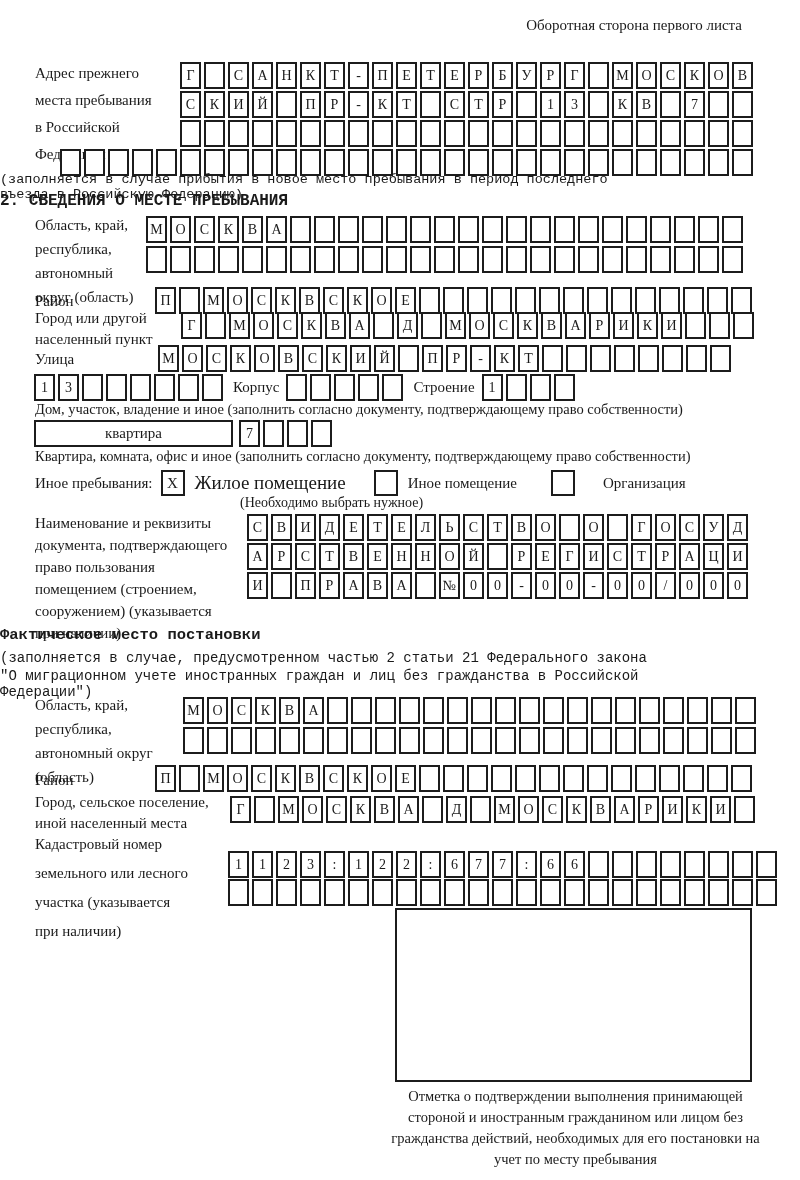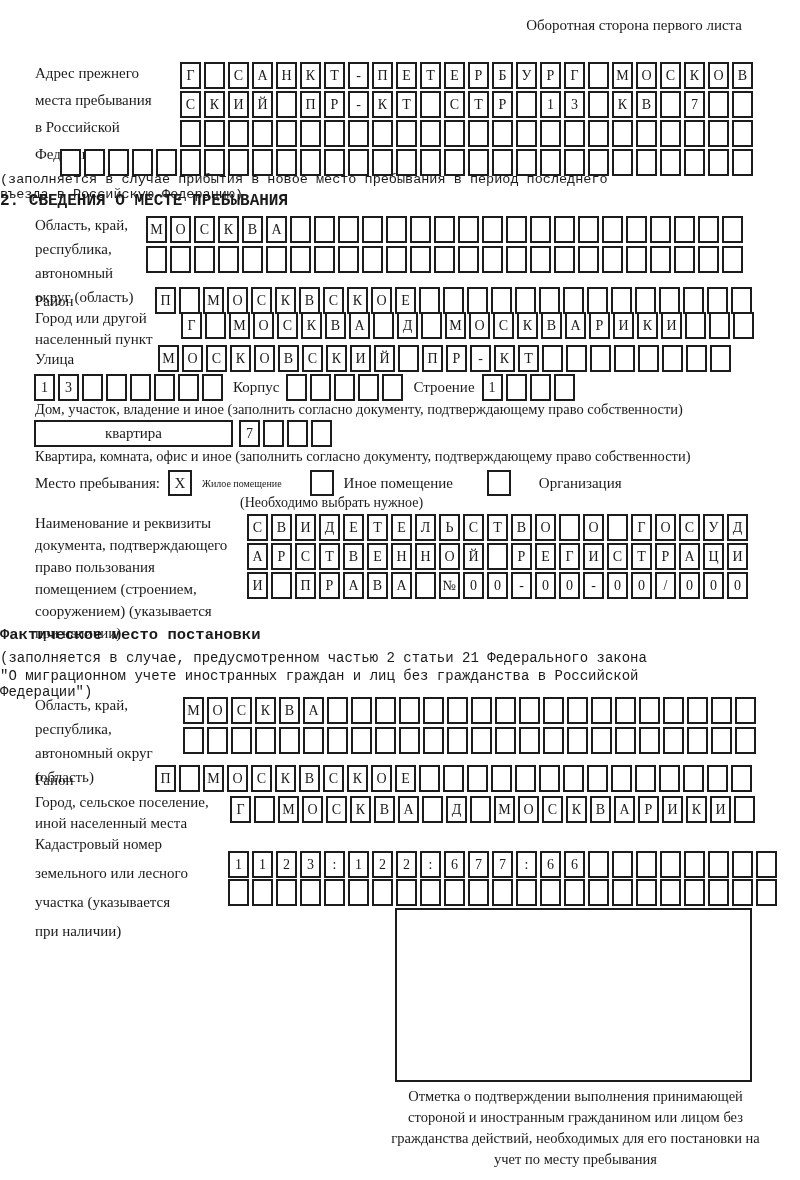--- a/index.html
+++ b/index.html
@@ -333,23 +333,23 @@
   <div class="cells">
       <span class="cell">7</span>
       <span class="cell"></span>
       <span class="cell"></span>
       <span class="cell"></span>
     </div>
 </div>
 <div class="abs" style="left:35px;top:448px;font-size:14.5px;">Квартира, комната, офис и иное (заполнить согласно документу, подтверждающему право собственности)</div>
 
 <div class="abs row" style="left:35px;top:470px;">
-  <span style="font-size:15px;flex:none;">Место пребывания:</span>
+  <span style="font-size:15px;flex:none;">Иное пребывания:</span>
   <span class="checkbox">X</span>
-  <span style="font-size:10px;flex:none;">Жилое помещение</span>
+  <span style="font-size:19px;flex:none;">Жилое помещение</span>
   <span class="checkbox" style="margin-left:28px;"></span>
   <span style="font-size:15px;flex:none;">Иное помещение</span>
   <span class="checkbox" style="margin-left:34px;"></span>
   <span style="font-size:15px;flex:none;margin-left:18px;">Организация</span>
 </div>
 <div class="abs" style="left:240px;top:495px;font-size:14px;">(Необходимо выбрать нужное)</div>
 
 <div class="abs lbl-tight" style="left:35px;top:512px;width:215px;line-height:22px;">Наименование и реквизиты
 документа, подтверждающего
 право пользования

